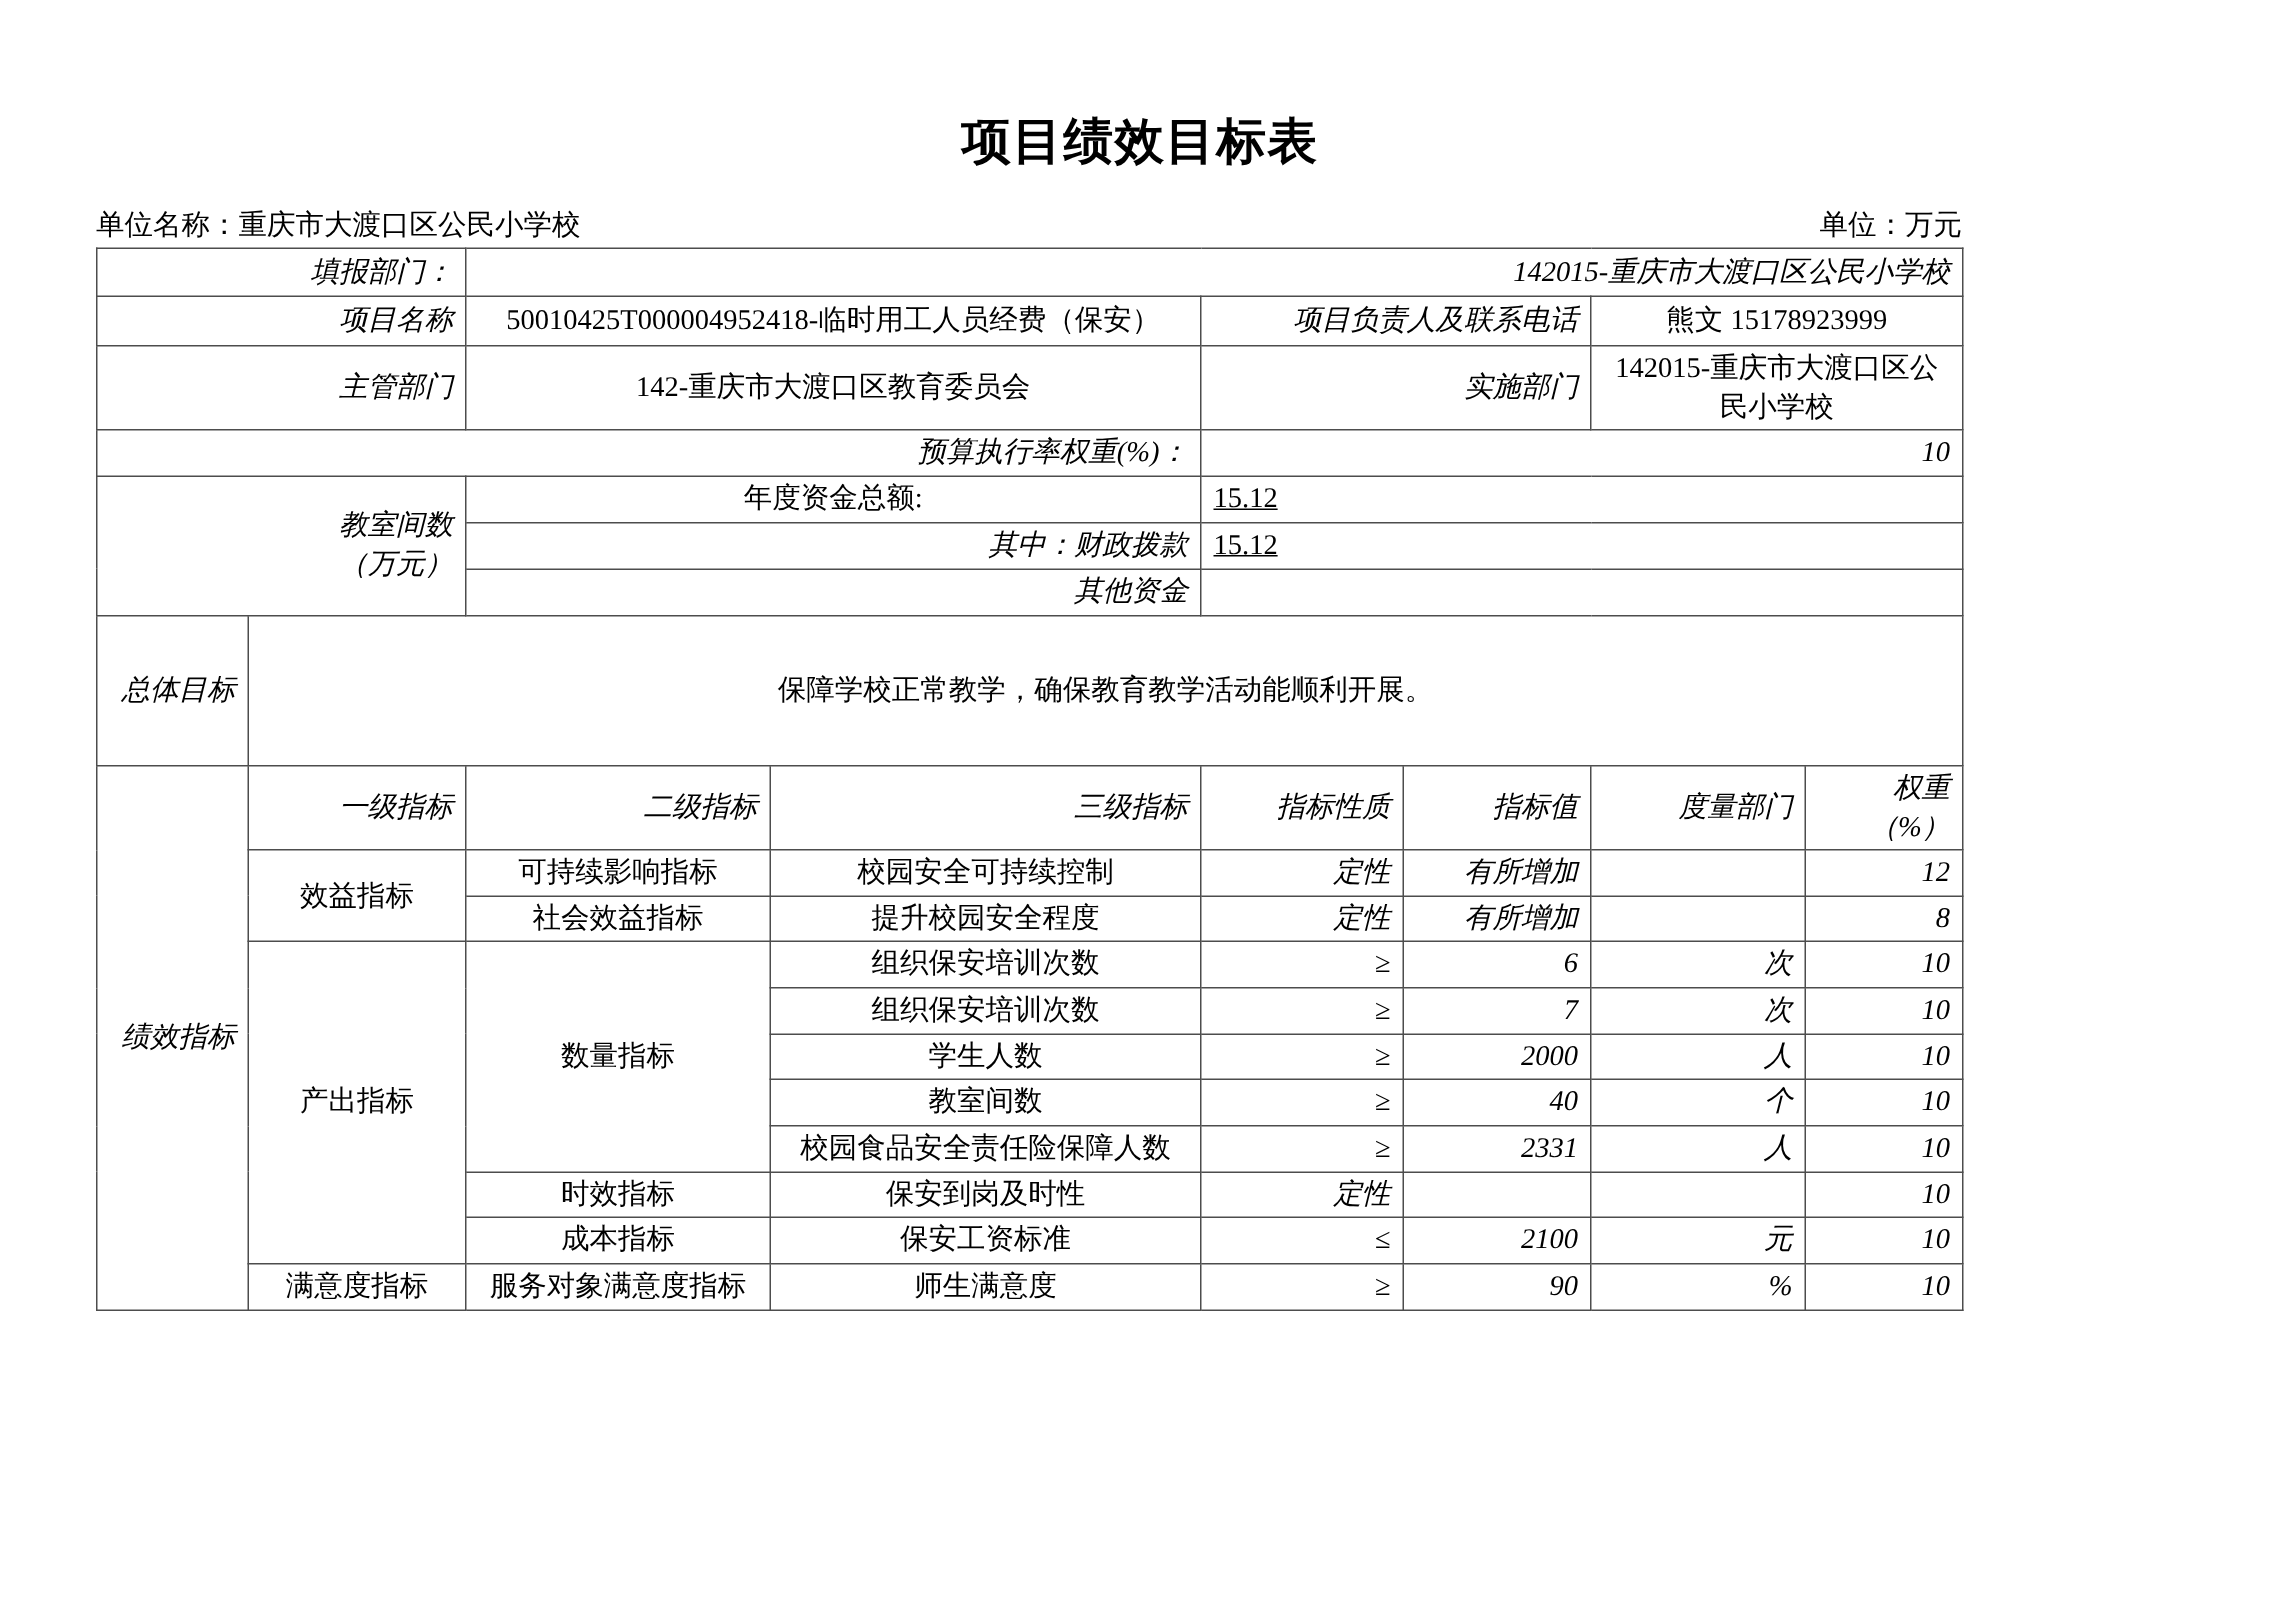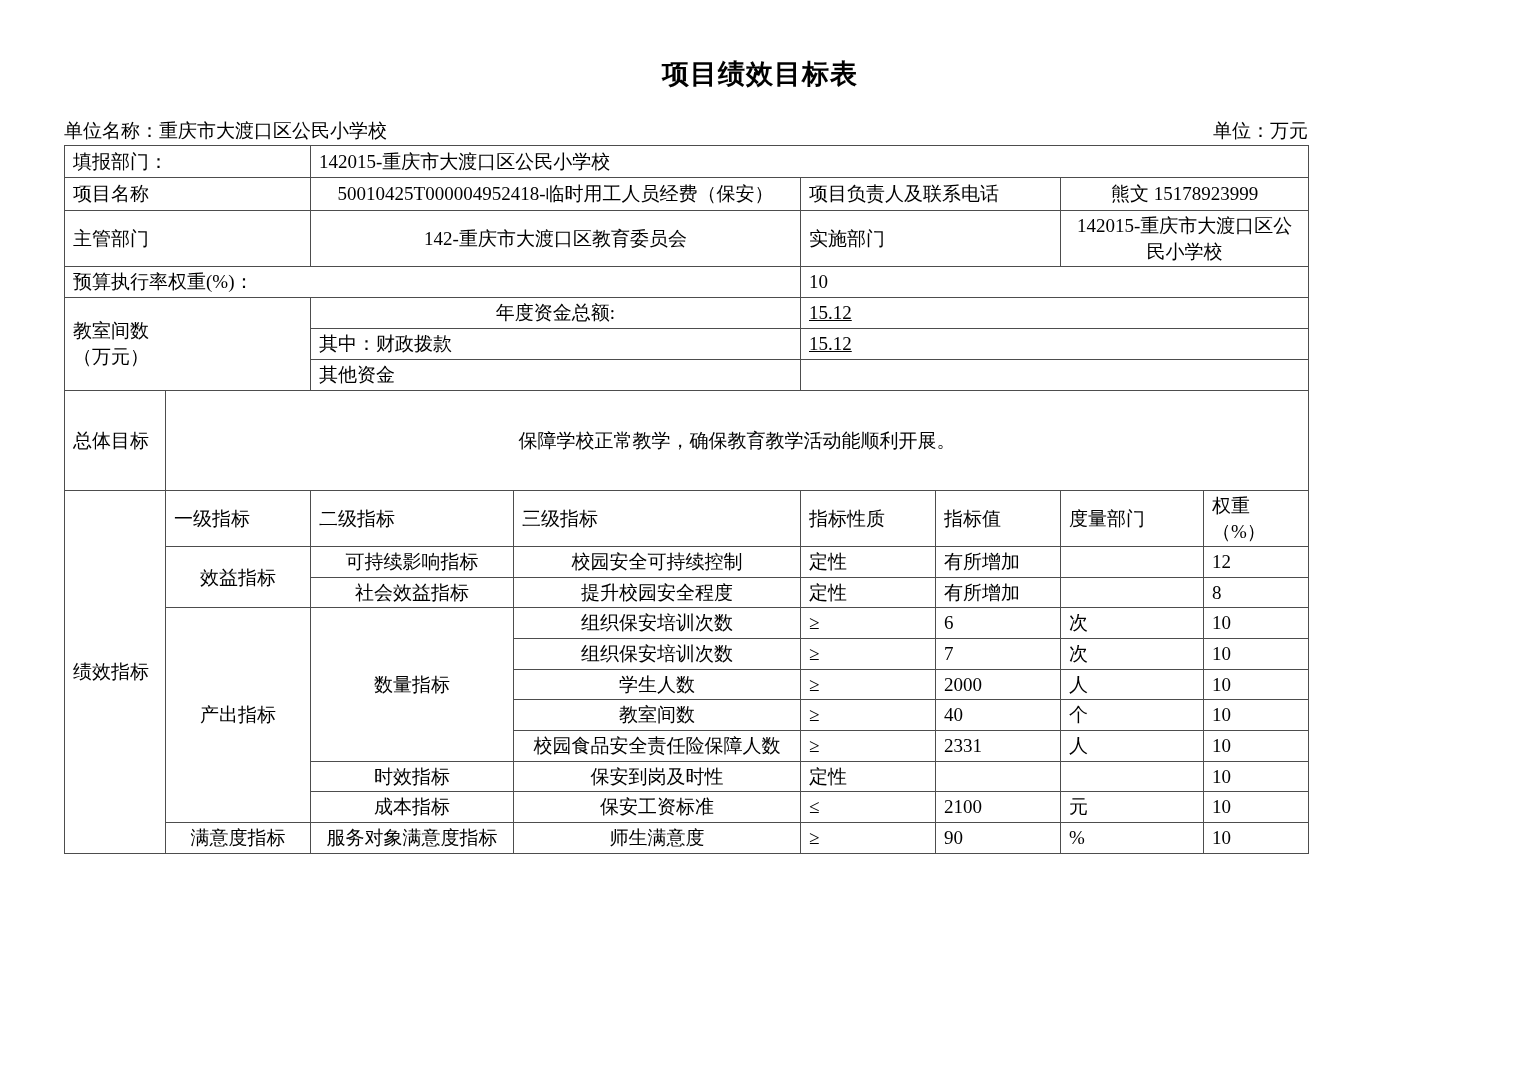--- a/index.html
+++ b/index.html
@@ -4,25 +4,25 @@
 <style>
   * { box-sizing: border-box; }
   html, body {
     margin: 0; padding: 0;
     width: 1520px; height: 1074px;
     background: #ffffff;
     color: #000000;
     font-family: "Liberation Serif", "DejaVu Serif", serif;
   }
   .doc-title {
-    padding-top: 52px;
+    padding-top: 72px;
     text-align: center;
     font-family: "Liberation Sans", "DejaVu Sans", sans-serif;
     font-weight: 700;
-    font-size: 27px;
+    font-size: 33px;
     line-height: 44px;
     letter-spacing: 1px;
   }
   .sheet {
     width: 1244px;
     margin-left: 64px;
   }
   .meta-row {
     display: flex;
     justify-content: space-between;
@@ -38,21 +38,21 @@
     width: 1244px;
   }
   table.main td {
     border: 1px solid #4d4d4d;
     font-size: 19px;
     line-height: 1.35;
     padding: 2px 8px;
     vertical-align: middle;
     overflow: hidden;
   }
-  td.c { text-align: left; }
+  td.c { text-align: right; font-style: italic; }
   td.l { text-align: center; }
   td.r { text-align: left; text-decoration: underline; }
   .nowrap { white-space: nowrap; }
 </style>
 </head>
 <body>
 
 <div class="doc-title">项目绩效目标表</div>
 
 <div class="sheet">

